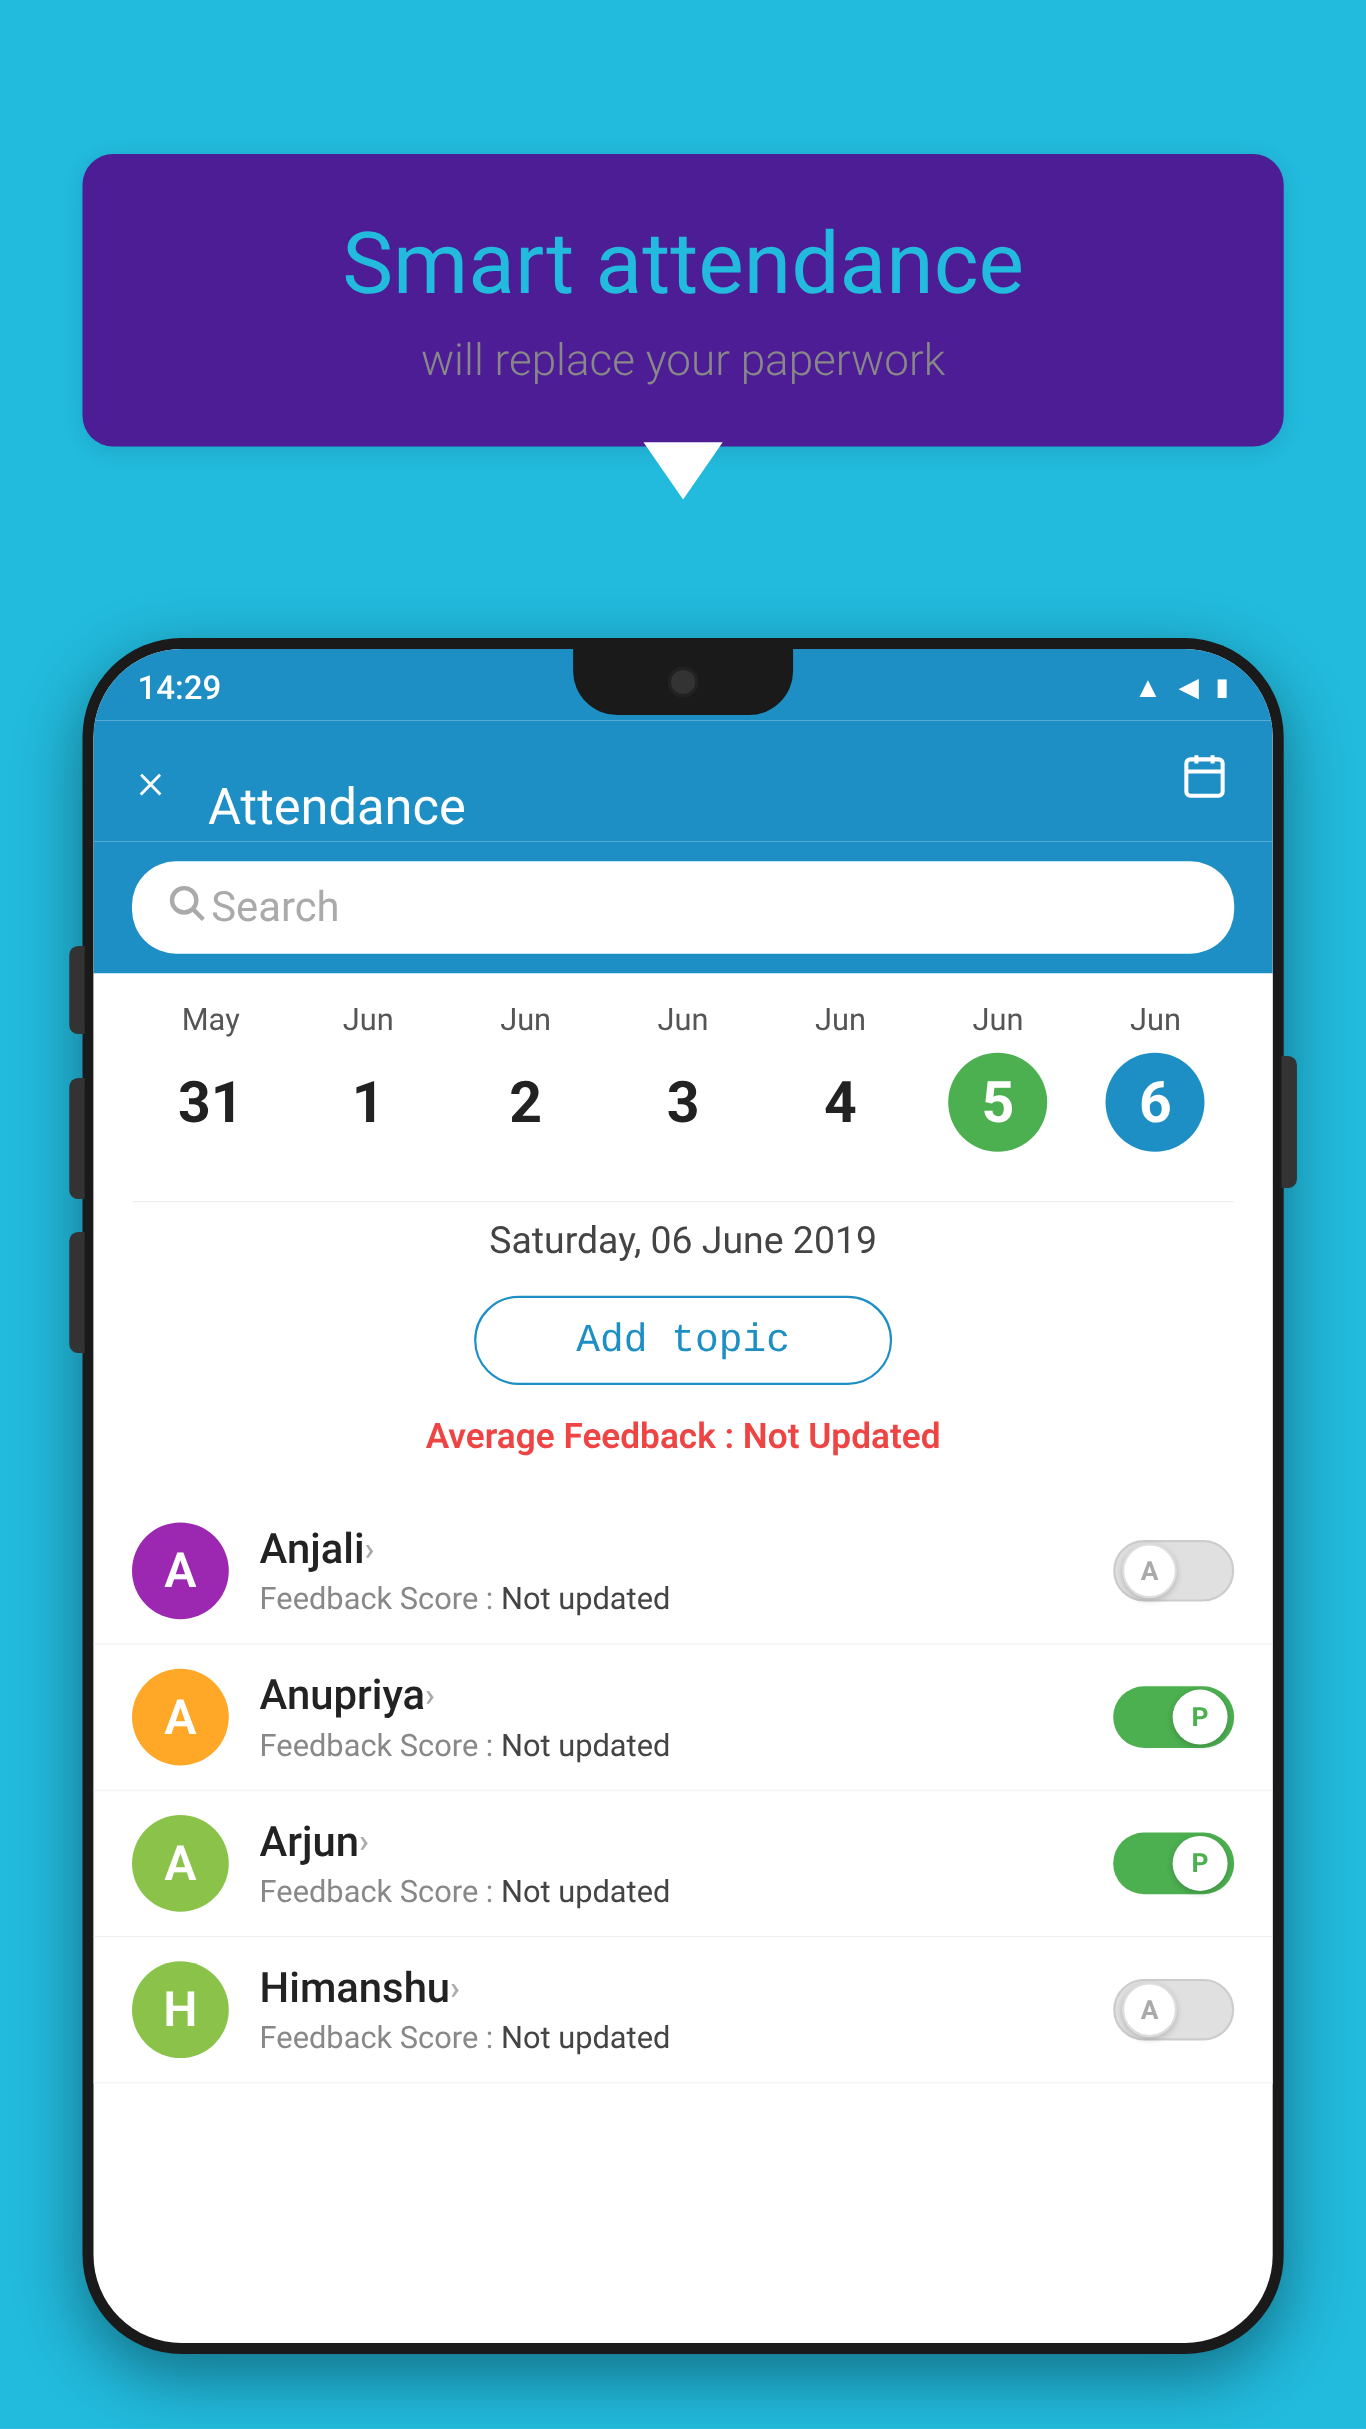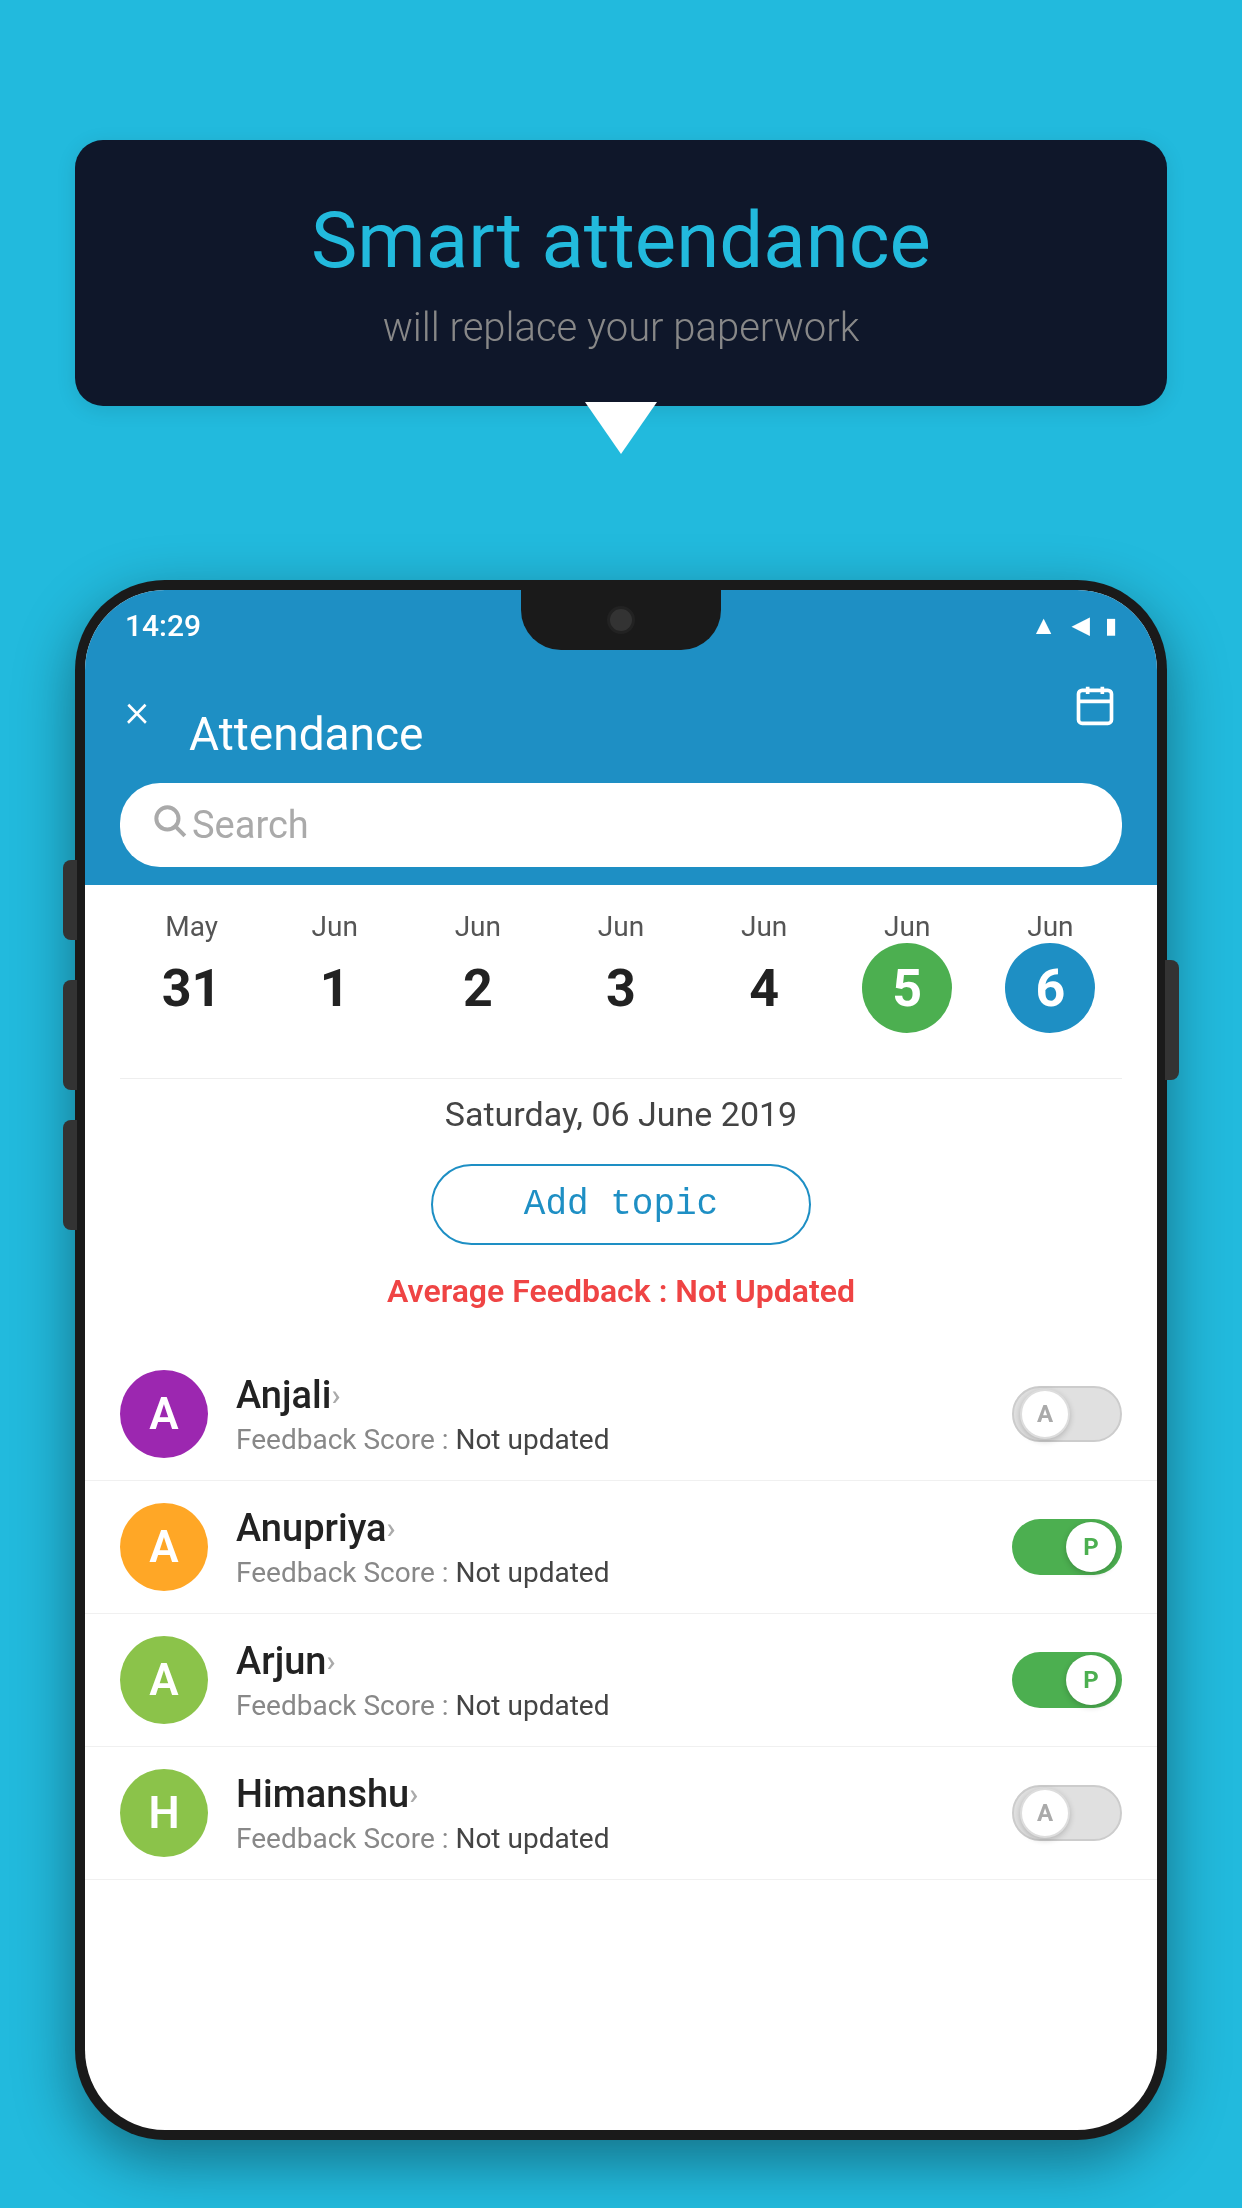--- a/index.html
+++ b/index.html
@@ -13,21 +13,21 @@
     }
 
     
     .speech-bubble-container {
       position: absolute;
       top: 140px;
       left: 75px;
       right: 75px;
     }
     .speech-bubble {
-      background: #0f172a;
+      background: #4c1d95;
       border-radius: 28px;
       padding: 55px 60px 55px 60px;
       text-align: center;
       position: relative;
       box-shadow: 0 4px 20px rgba(0,0,0,0.1);
     }
     .speech-bubble::after {
       content: '';
       position: absolute;
       bottom: -48px;
@@ -174,20 +174,21 @@
       display: flex;
       align-items: center;
       padding: 25px 35px;
       gap: 0;
     }
     .cal-day {
       flex: 1;
       display: flex;
       flex-direction: column;
       align-items: center;
+      gap: 14px;
     }
     .cal-month {
       font-size: 28px;
       color: #555;
       font-weight: 400;
     }
     .cal-date {
       font-size: 52px;
       font-weight: 700;
       color: #222;

